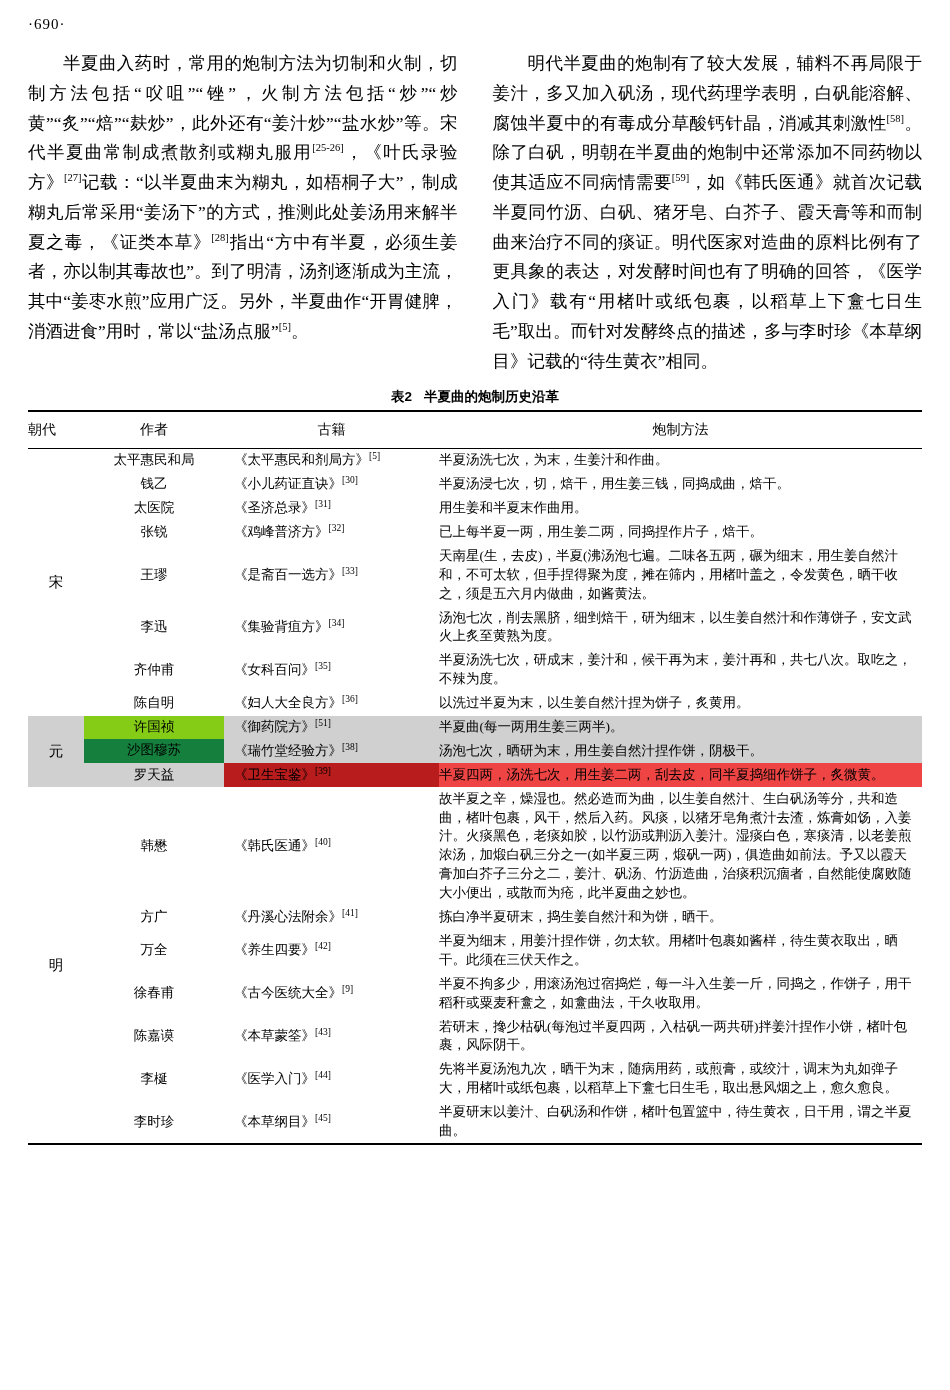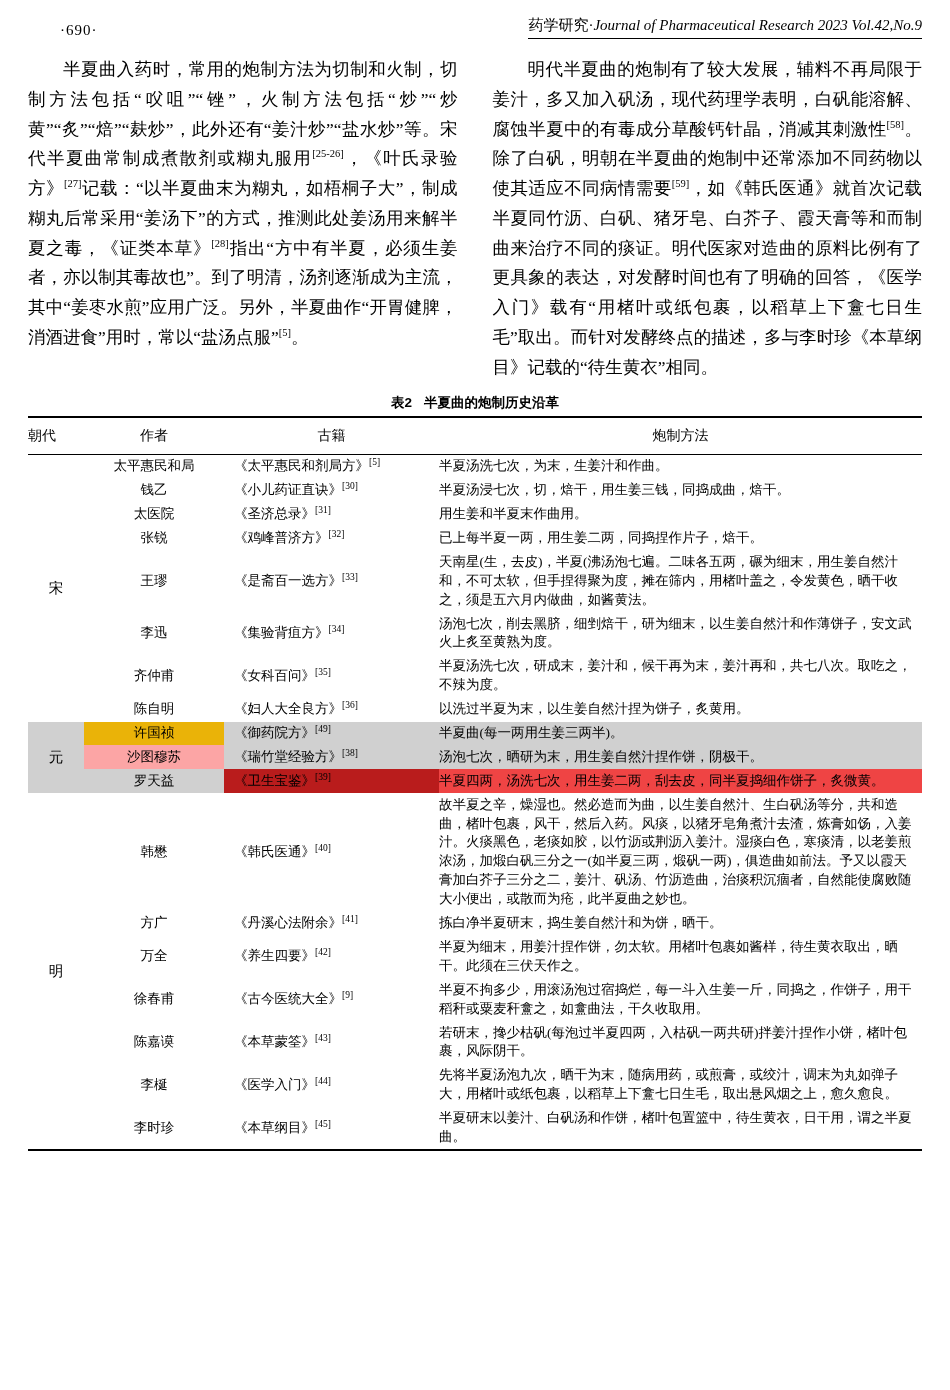--- a/index.html
+++ b/index.html
@@ -7,22 +7,22 @@
     width: 950px; height: 1390px;
     background: #ffffff;
     color: #000;
     overflow: hidden;
     font-family: "Liberation Serif", "DejaVu Serif", serif;
   }
   .page { padding: 16px 28px 0 28px; }
 
   
   .page-header {
-    display: flex; justify-content: space-between; align-items: flex-end;
-    font-size: 15px; margin-bottom: 16px; margin-left: 32px;
+    display: flex; align-items: flex-end;
+    font-size: 15px; margin-bottom: 16px;
   }
   .page-number { letter-spacing: 1px; }
   .journal-line { border-bottom: 1px solid #000; padding-bottom: 3px; }
   .journal-line .en { font-style: italic; }
 
   
   .columns { display: flex; gap: 35px; }
   .col { width: 434px; font-size: 17.5px; line-height: 1.7; text-align: justify; }
   .para { margin: 0; }
   .para.indent { text-indent: 2em; }
@@ -67,21 +67,20 @@
   td.col-method  { text-align: left; padding-right: 2px; }
   td.col-book sup.ref { font-size: 9.5px; }
 </style>
 </head>
 <body>
 
 <div class="page">
 
   <header class="page-header">
     <span class="page-number">·690·</span>
-    <span class="journal-line"><span class="cn">药学研究</span><span class="sep">·</span><span class="en">Journal of Pharmaceutical Research 2023 Vol.42,No.9</span></span>
   </header>
 
   <div class="columns">
     <div class="col">
         <p class="para indent">半夏曲入药时，常用的炮制方法为切制和火制，切制方法包括“㕮咀”“锉”，火制方法包括“炒”“炒黄”“炙”“焙”“麸炒”，此外还有“姜汁炒”“盐水炒”等。宋代半夏曲常制成煮散剂或糊丸服用<sup class="ref">[25-26]</sup>，《叶氏录验方》<sup class="ref">[27]</sup>记载：“以半夏曲末为糊丸，如梧桐子大”，制成糊丸后常采用“姜汤下”的方式，推测此处姜汤用来解半夏之毒，《证类本草》<sup class="ref">[28]</sup>指出“方中有半夏，必须生姜者，亦以制其毒故也”。到了明清，汤剂逐渐成为主流，其中“姜枣水煎”应用广泛。另外，半夏曲作“开胃健脾，消酒进食”用时，常以“盐汤点服”<sup class="ref">[5]</sup>。</p>
       </div>
     <div class="col">
         <p class="para indent">明代半夏曲的炮制有了较大发展，辅料不再局限于姜汁，多又加入矾汤，现代药理学表明，白矾能溶解、腐蚀半夏中的有毒成分草酸钙针晶，消减其刺激性<sup class="ref">[58]</sup>。除了白矾，明朝在半夏曲的炮制中还常添加不同药物以使其适应不同病情需要<sup class="ref">[59]</sup>，如《韩氏医通》就首次记载半夏同竹沥、白矾、猪牙皂、白芥子、霞天膏等和而制曲来治疗不同的痰证。明代医家对造曲的原料比例有了更具象的表达，对发酵时间也有了明确的回答，《医学入门》载有“用楮叶或纸包裹，以稻草上下盫七日生毛”取出。而针对发酵终点的描述，多与李时珍《本草纲目》记载的“待生黄衣”相同。</p>
       </div>
   </div>
@@ -136,26 +135,26 @@
           <td class="col-book">《女科百问》<sup class="ref">[35]</sup></td>
           <td class="col-method">半夏汤洗七次，研成末，姜汁和，候干再为末，姜汁再和，共七八次。取吃之，不辣为度。</td>
         </tr>
         <tr>
           <td class="col-author">陈自明</td>
           <td class="col-book">《妇人大全良方》<sup class="ref">[36]</sup></td>
           <td class="col-method">以洗过半夏为末，以生姜自然汁捏为饼子，炙黄用。</td>
         </tr>
         <tr>
           <td class="col-dynasty" rowspan="3" style="background: rgb(208, 208, 208);">元</td>
-          <td class="col-author" style="background: #eab308; text-align: center;">许国祯</td>
-          <td class="col-book" style="background: rgb(208, 208, 208);">《御药院方》<sup class="ref">[49]</sup></td>
+          <td class="col-author" style="background: #84cc16; text-align: center;">许国祯</td>
+          <td class="col-book" style="background: rgb(208, 208, 208);">《御药院方》<sup class="ref">[51]</sup></td>
           <td class="col-method" style="background: rgb(208, 208, 208);">半夏曲(每一两用生姜三两半)。</td>
         </tr>
         <tr>
-          <td class="col-author" style="background: #fca5a5;">沙图穆苏</td>
+          <td class="col-author" style="background: #15803d; font-family: Liberation Mono, monospace;">沙图穆苏</td>
           <td class="col-book" style="background: rgb(208, 208, 208);">《瑞竹堂经验方》<sup class="ref">[38]</sup></td>
           <td class="col-method" style="background: rgb(208, 208, 208);">汤泡七次，晒研为末，用生姜自然汁捏作饼，阴极干。</td>
         </tr>
         <tr>
           <td class="col-author" style="background: rgb(208, 208, 208);">罗天益</td>
           <td class="col-book" style="background: #b91c1c;">《卫生宝鉴》<sup class="ref">[39]</sup></td>
           <td class="col-method" style="background: #ef4444;">半夏四两，汤洗七次，用生姜二两，刮去皮，同半夏捣细作饼子，炙微黄。</td>
         </tr>
         <tr>
           <td class="col-dynasty" rowspan="7">明</td>

